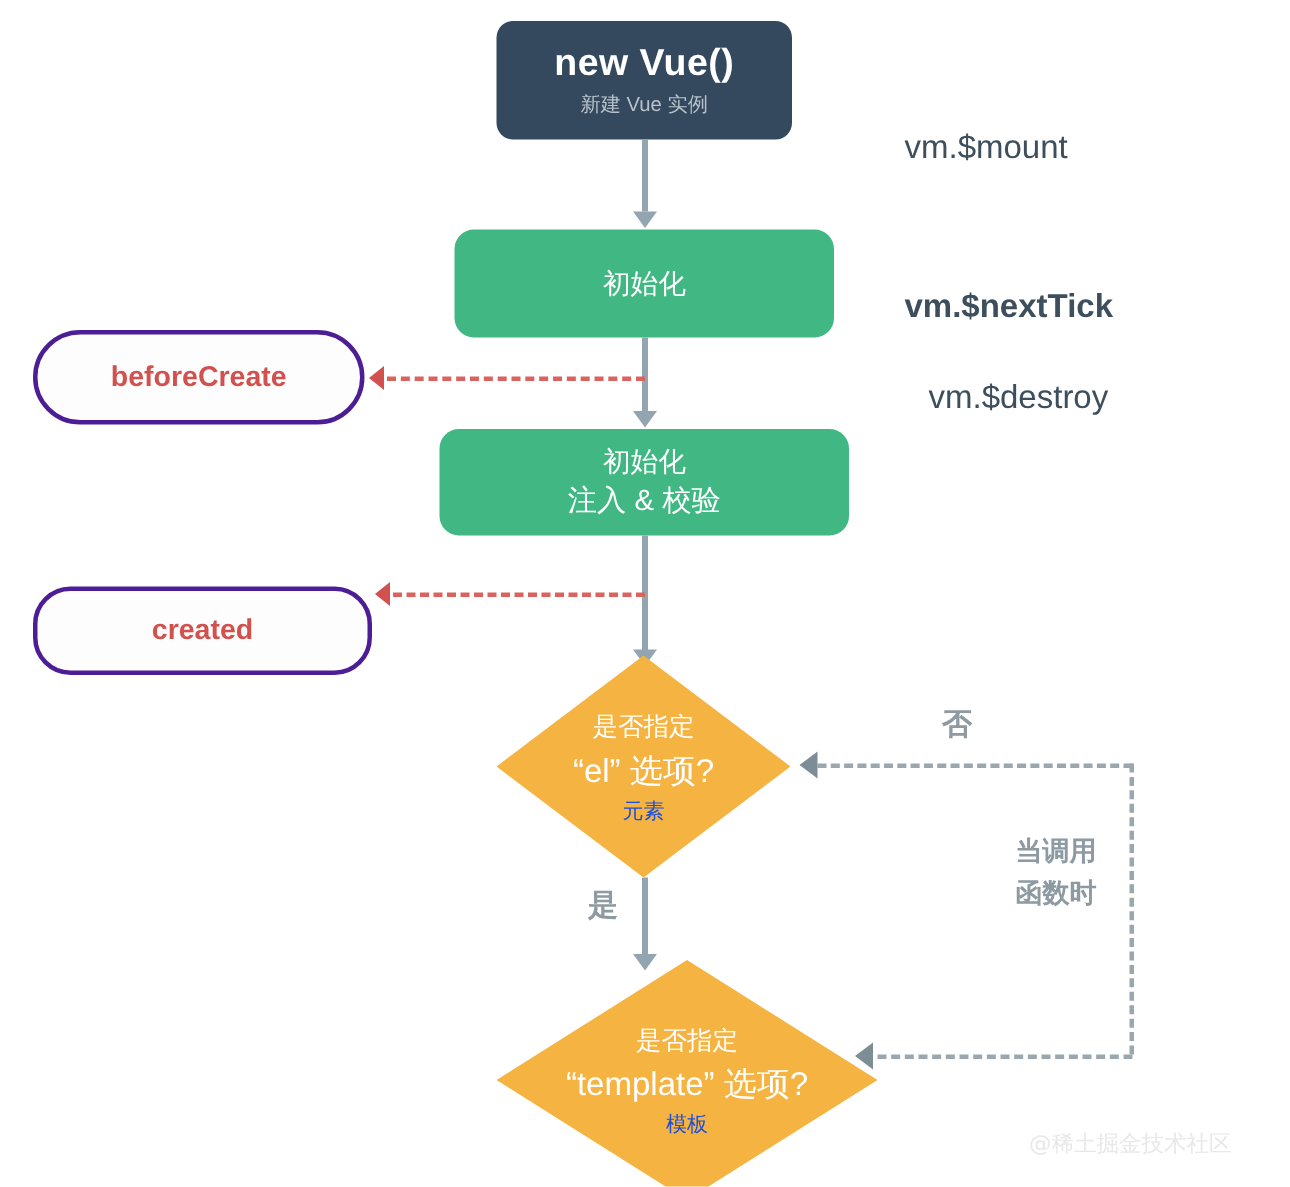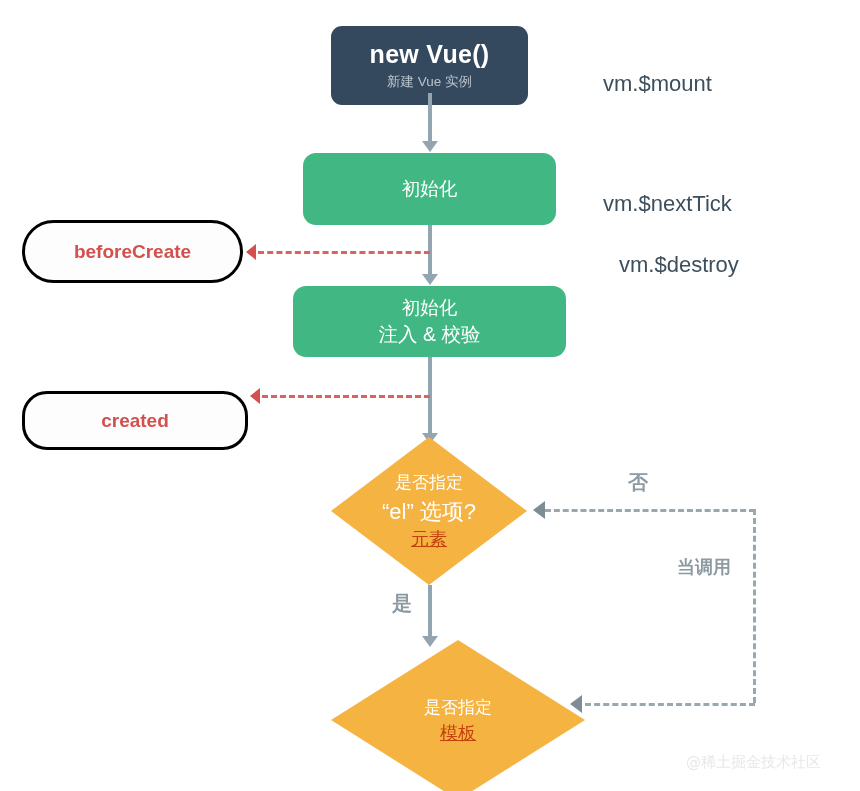--- a/index.html
+++ b/index.html
@@ -14,21 +14,20 @@
   
   .node { position: absolute; }
 
   
   .box-navy {
     background: #35495e;
     border-radius: 11px;
     display: flex; flex-direction: column;
     align-items: center; justify-content: center;
     color: #ffffff;
-    margin-top: 12px;
   }
   .box-navy .title {
     font-size: 25px; font-weight: bold; letter-spacing: .3px;
     line-height: 1.1;
   }
   .box-navy .sub {
     font-size: 13.5px; color: #b7c2cc; margin-top: 6px; line-height: 1.1;
   }
 
   
@@ -38,21 +37,21 @@
     display: flex; flex-direction: column;
     align-items: center; justify-content: center;
     color: #ffffff;
   }
   .box-green .l1 { font-size: 18.5px; line-height: 1.35; }
   .box-green .l2 { font-size: 19.5px; line-height: 1.35; }
 
   
   .pill {
     background: #fdfdfd;
-    border: 3px solid #000000;
+    border: 3px solid #4c1d95;
     display: flex; align-items: center; justify-content: center;
     color: #d2504d;
     font-size: 19px; font-weight: bold;
   }
 
   
   .diamond-wrap { position: absolute; }
   .diamond-shape {
     position: absolute; inset: 0;
     background: #f5b342;
@@ -60,21 +59,21 @@
   }
   .diamond-text {
     position: absolute; inset: 0;
     display: flex; flex-direction: column;
     justify-content: center;
     color: #ffffff; text-align: center;
   }
   .diamond-text .d1 { font-size: 17px; line-height: 1.45; }
   .diamond-text .d2 { font-size: 22px; line-height: 1.45; }
   .diamond-text .d3 {
-    font-size: 18px; color: #c2410c; margin-top: 2px; line-height: 1.2; text-decoration: underline;
+    font-size: 14px; color: #1d4ed8; margin-top: 2px; line-height: 1.2;
   }
 
   
   .vline { position: absolute; width: 4px; background: #93a5b1; }
   .arrowhead-down {
     position: absolute; width: 0; height: 0;
     border-left: 8px solid transparent;
     border-right: 8px solid transparent;
     border-top: 11px solid #93a5b1;
   }
@@ -181,29 +180,31 @@
 
   <div class="branch-label" style="left:628px; top:469px;">否</div>
   <div class="dash-gray-h" style="left:545px; top:509px; width:210px;"></div>
   <div class="arrowhead-left-gray" style="left:533px; top:501px;"></div>
   <div class="dash-gray-v" style="left:753px; top:509px; height:194px;"></div>
   <div class="dash-gray-h" style="left:585px; top:703px; width:170px;"></div>
   <div class="arrowhead-left-gray" style="left:570px; top:695px;"></div>
 
   <div class="note-block" style="left:609px; top:554px; width:190px;">
     <div>当调用</div>
+    <div>函数时</div>
   </div>
 
   <div class="diamond-wrap" style="left:331px; top:640px; width:254px; height:160px;">
     <div class="diamond-shape"></div>
     <div class="diamond-text">
       <div class="d1">是否指定</div>
+      <div class="d2">“template” 选项?</div>
       <div class="d3">模板</div>
     </div>
   </div>
 
-  <div class="api-label" style="left:603px; top:71px;text-align:right;">vm.$mount</div>
-  <div class="api-label" style="left:603px; top:191px;">vm.$nextTick</div>
+  <div class="api-label" style="left:603px; top:85px;text-align:right;">vm.$mount</div>
+  <div class="api-label" style="left:603px; top:191px;font-weight:bold;">vm.$nextTick</div>
   <div class="api-label" style="left:619px; top:252px;">vm.$destroy</div>
 
   <div class="watermark" style="left:686px; top:753px;">@稀土掘金技术社区</div>
 
 </div>
 
 </body></html>

